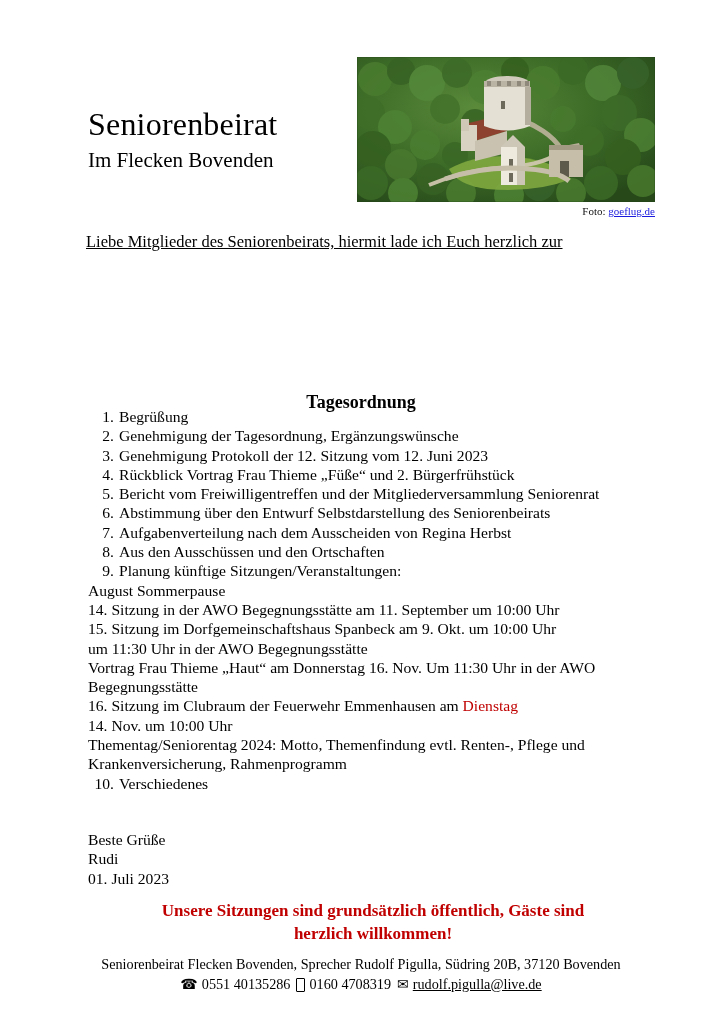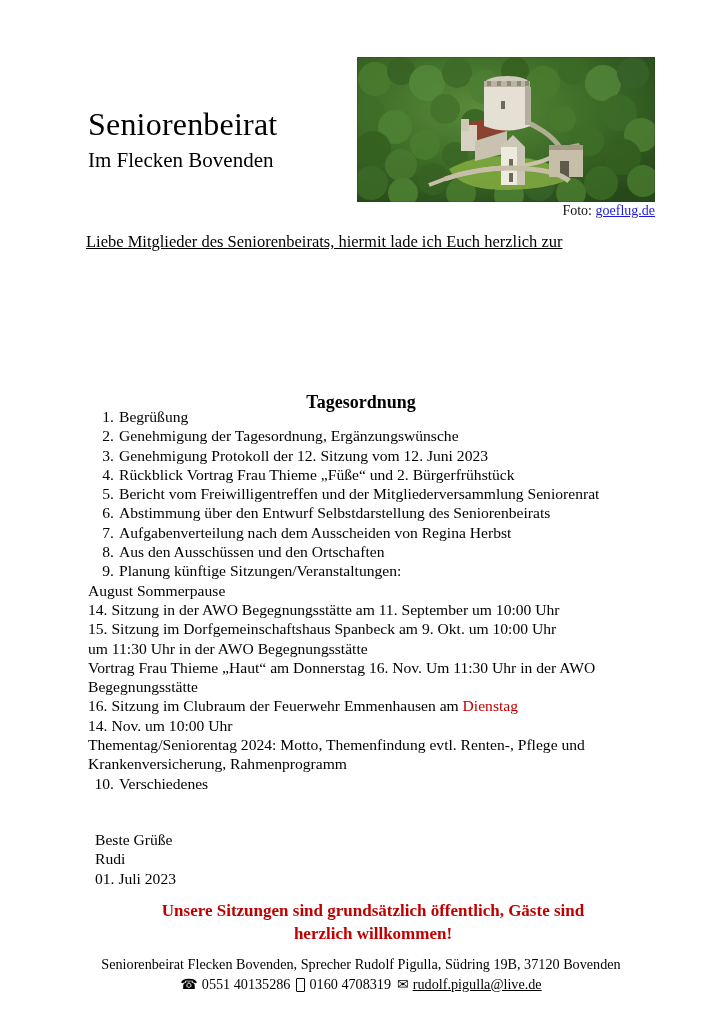--- a/index.html
+++ b/index.html
@@ -65,21 +65,21 @@
     position: relative;
     background: #2f5a24;
   }
   .photo svg { display: block; }
   .photo-caption {
     position: absolute;
     left: 0;
     top: 147px;
     width: 298px;
     text-align: right;
-    font-size: 14px;
+    font-size: 11px;
     line-height: 14px;
     color: #111111;
     white-space: nowrap;
   }
   .photo-caption .link {
     color: #1a1adf;
     text-decoration: underline;
   }
 
   
@@ -155,21 +155,21 @@
   }
 
   
   .closing {
     position: absolute;
     left: 88px;
     top: 830px;
     font-size: 15.6px;
     line-height: 19.3px;
   }
-  .closing div { white-space: nowrap; margin-left: 7px; }
+  .closing div { white-space: nowrap; }
 
   .notice {
     position: absolute;
     left: 12px;
     top: 899px;
     width: 722px;
     text-align: center;
     color: #c00000;
     font-weight: bold;
     font-size: 17px;
@@ -408,21 +408,21 @@
     <div>Rudi</div>
     <div>01. Juli 2023</div>
   </div>
 
   <div class="notice">
     <div>Unsere Sitzungen sind grundsätzlich öffentlich, Gäste sind</div>
     <div>herzlich willkommen!</div>
   </div>
 
   <div class="footer">
-    <div class="footer-line">Seniorenbeirat Flecken Bovenden, Sprecher Rudolf Pigulla, Südring 19B, 37120 Bovenden</div>
+    <div class="footer-line">Seniorenbeirat Flecken Bovenden, Sprecher Rudolf Pigulla, Südring 20B, 37120 Bovenden</div>
     <div class="footer-contacts">
       <span class="contact-group">
         <span class="glyph glyph-phone">☎</span>
         <span>0551 40135286</span>
       </span>
       <span class="contact-group">
         <span class="glyph glyph-mobile"></span>
         <span>0160 4708319</span>
       </span>
       <span class="contact-group">

